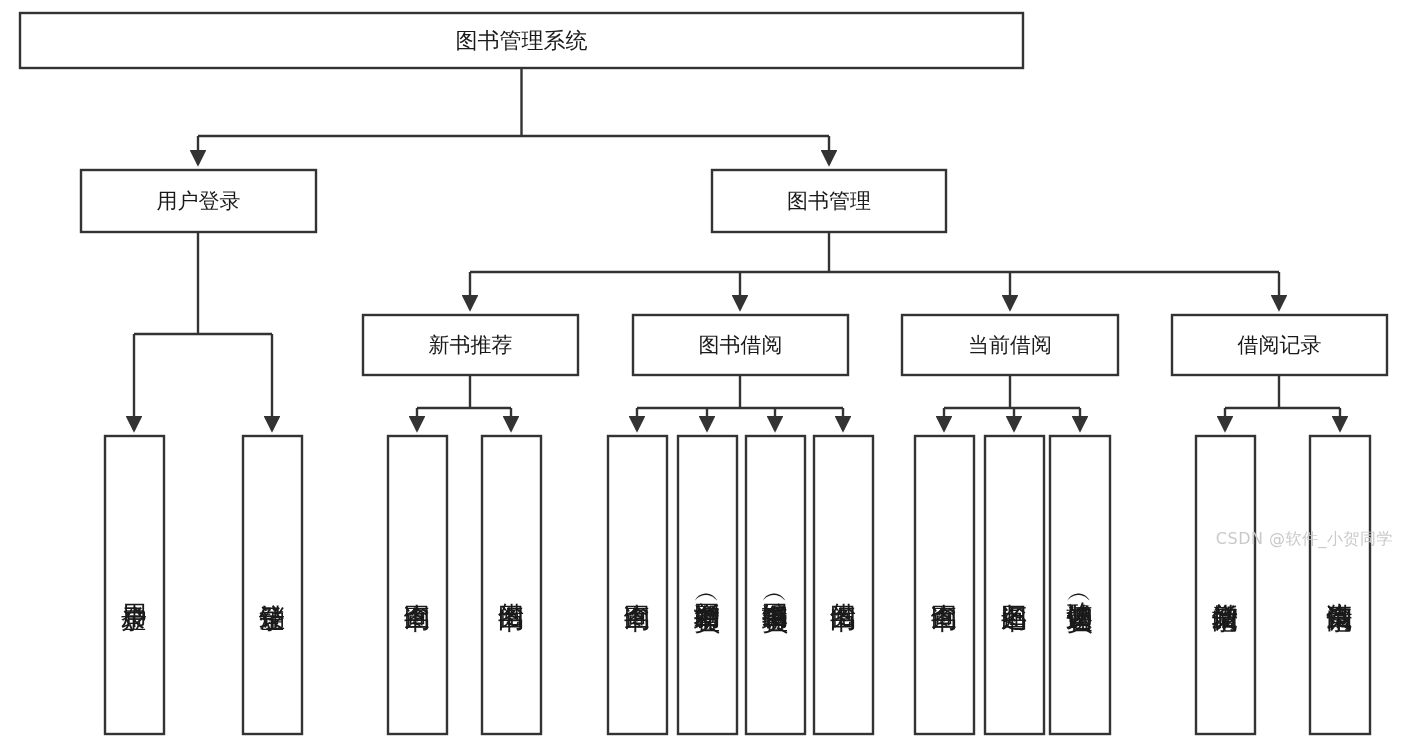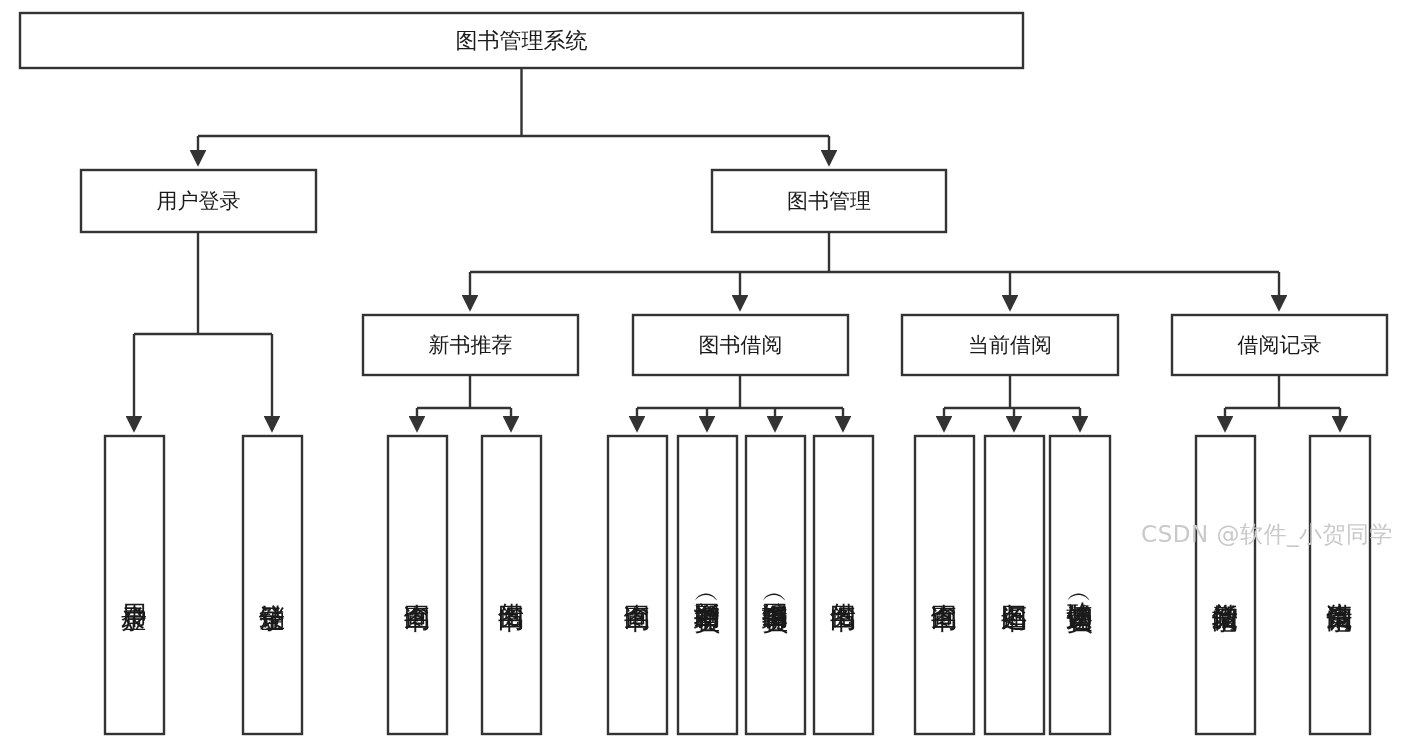--- a/index.html
+++ b/index.html
@@ -48,21 +48,21 @@
   }
   .arrow-head {
     fill: #333333;
     stroke: none;
   }
   .watermark {
     position: absolute;
     right: 12px;
     bottom: 6px;
     font-family: "DejaVu Sans", "Liberation Sans", sans-serif;
-    font-size: 23px;
+    font-size: 16px;
     color: #c9c9c9;
     white-space: nowrap;
     letter-spacing: 0.5px;
     user-select: none;
     text-align: right;
   }
 </style>
 </head>
 <body>
 

